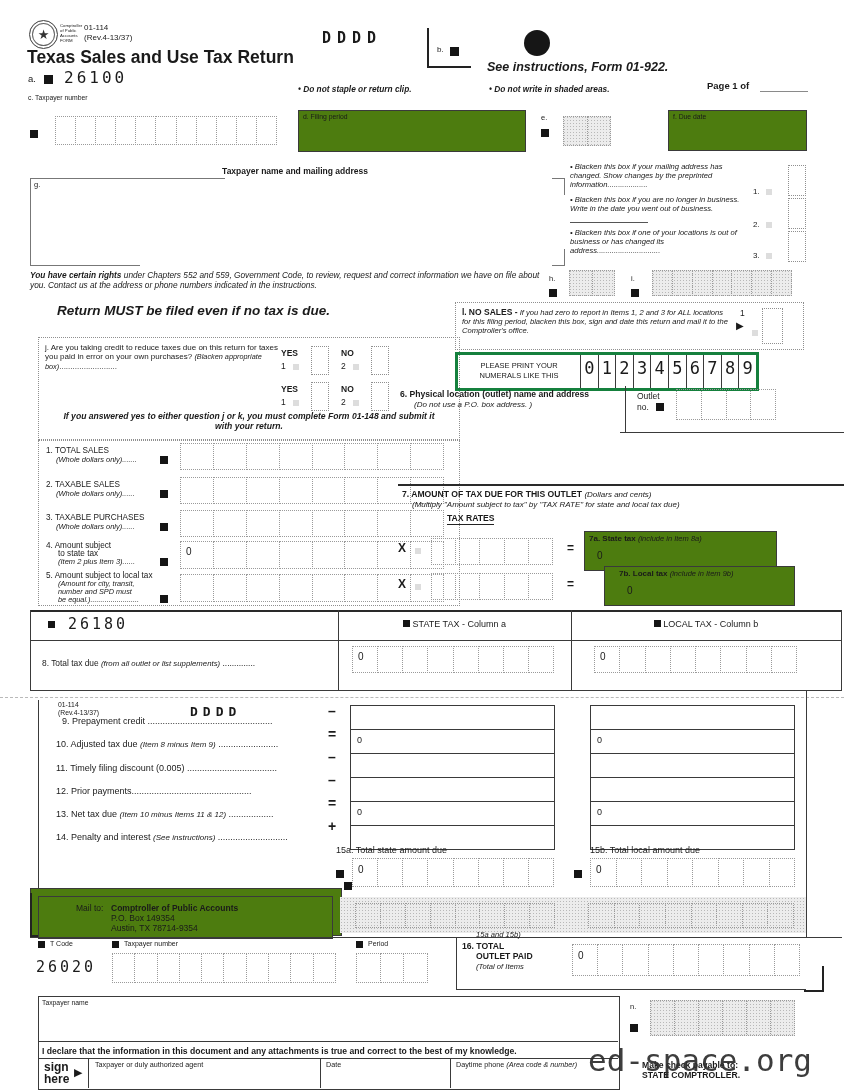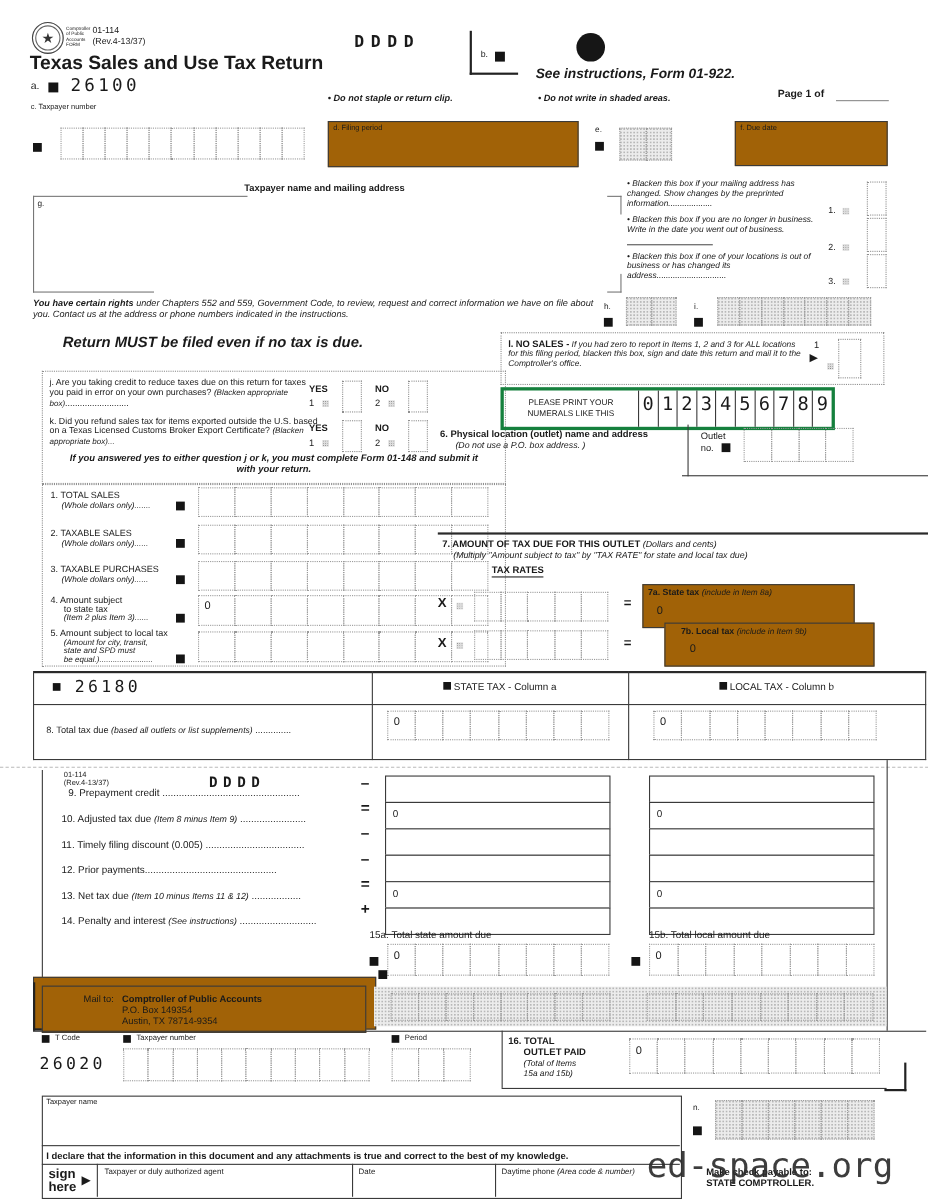--- a/index.html
+++ b/index.html
@@ -6,21 +6,21 @@
   #page{position:relative;width:844px;height:1092px;background:#fff;overflow:hidden;
         font-family:"Liberation Sans","DejaVu Sans",sans-serif;color:#1a1a1a}
   .abs{position:absolute}
   .b{font-weight:bold}
   .i{font-style:italic}
   .nw{white-space:nowrap;overflow:hidden}
   .ctr{text-align:center}
   .ocr{font-family:"DejaVu Sans Mono",monospace;letter-spacing:3px}
   .sq{display:inline-block;width:8px;height:8px;background:#151515}
   .mk{display:inline-block;width:6px;height:6px;background-image:radial-gradient(#8a8a8a 30%,transparent 32%);background-size:2px 2px;background-color:#ddd}
-  .sbox{border:1.5px solid #3a3a3a;background:#a16207}
+  .sbox{border:1.5px solid #3a3a3a;background:#4d7c0f}
   .dbox{border:1px dotted #8f8f8f}
   .cells{display:flex}
   .cells .cell{flex:1;border:1px dotted #9a9a9a;margin-left:-1px;height:auto}
   .cells .cell:first-child{margin-left:0}
   .shade{background-color:#ececec;background-image:radial-gradient(#b8b8b8 26%,transparent 28%);background-size:3px 3px}
   .hl{border-top:1px solid #3a3a3a}
   .hl2{border-top:2px solid #2a2a2a}
   .vl{border-left:1px solid #3a3a3a}
   .dash{border-top:1px dashed #b9b9b9}
   .srow{border:1px solid #3a3a3a;height:23px;margin-top:-1px;position:relative;background:#fff}
@@ -160,25 +160,20 @@
     </div>
     <span class="abs b" style="left:242px;top:10px;font-size:8.5px">YES</span>
     <span class="abs" style="left:242px;top:23px;font-size:8.5px">1</span>
     <span class="abs mk" style="left:254px;top:26px"></span>
     <div class="abs dbox" style="left:272px;top:8px;width:16px;height:27px"></div>
     <span class="abs b" style="left:302px;top:10px;font-size:8.5px">NO</span>
     <span class="abs" style="left:302px;top:23px;font-size:8.5px">2</span>
     <span class="abs mk" style="left:314px;top:26px"></span>
     <div class="abs dbox" style="left:332px;top:8px;width:16px;height:27px"></div>
 
-    <div class="abs lh" style="left:6px;top:40px;width:246px;font-size:8px">
-      <span>k.</span>
-      <span>Did you refund sales tax for items exported outside the U.S. based on a Texas Licensed Customs Broker Export Certificate?</span>
-      <span class="i" style="font-size:7.3px">(Blacken appropriate box)...</span>
-    </div>
     <span class="abs b" style="left:242px;top:46px;font-size:8.5px">YES</span>
     <span class="abs" style="left:242px;top:59px;font-size:8.5px">1</span>
     <span class="abs mk" style="left:254px;top:62px"></span>
     <div class="abs dbox" style="left:272px;top:44px;width:16px;height:27px"></div>
     <span class="abs b" style="left:302px;top:46px;font-size:8.5px">NO</span>
     <span class="abs" style="left:302px;top:59px;font-size:8.5px">2</span>
     <span class="abs mk" style="left:314px;top:62px"></span>
     <div class="abs dbox" style="left:332px;top:44px;width:16px;height:27px"></div>
 
     <div class="abs b i ctr lh" style="left:18px;top:73px;width:384px;font-size:8.6px">If you answered yes to either question j or k, you must complete Form 01-148 and submit it with your return.</div>
@@ -272,21 +267,21 @@
       <div class="cell"></div>
       <div class="cell"></div>
       <div class="cell"></div>
       <div class="cell"></div>
       <div class="cell"></div>
     </div>
   <span class="abs val" style="left:186px;top:546px">0</span>
 
   <div class="abs" style="left:46px;top:571px;font-size:8.2px">5. Amount subject to local tax</div>
   <div class="abs i" style="left:58px;top:579px;font-size:7.3px">(Amount for city, transit,</div>
-  <div class="abs i" style="left:58px;top:587px;font-size:7.3px">state and SPD must</div>
+  <div class="abs i" style="left:58px;top:587px;font-size:7.3px">number and SPD must</div>
   <div class="abs i" style="left:58px;top:595px;font-size:7.3px">be equal.)........................</div>
   <span class="abs sq" style="left:160px;top:595px"></span>
   <div class="abs cells" style="left:180px;top:574px;width:264px;height:28px">
       <div class="cell"></div>
       <div class="cell"></div>
       <div class="cell"></div>
       <div class="cell"></div>
       <div class="cell"></div>
       <div class="cell"></div>
       <div class="cell"></div>
@@ -345,21 +340,21 @@
   <span class="abs sq" style="left:48px;top:621px;width:7px;height:7px"></span>
   <span class="abs ocr" style="left:68px;top:615px;font-size:15px">26180</span>
   <div class="abs ctr" style="left:338px;top:619px;width:233px;font-size:9px">
     <span class="sq" style="width:7px;height:7px"></span> <span>STATE TAX - Column a</span>
   </div>
   <div class="abs ctr" style="left:571px;top:619px;width:270px;font-size:9px">
     <span class="sq" style="width:7px;height:7px"></span> <span>LOCAL TAX - Column b</span>
   </div>
 
   <div class="abs nw" style="left:42px;top:658px;width:290px;font-size:8.4px">
-    <span>8. Total tax due </span><span class="i" style="font-size:7.8px">(based all outlets or list supplements)</span><span> ..............</span>
+    <span>8. Total tax due </span><span class="i" style="font-size:7.8px">(from all outlet or list supplements)</span><span> ..............</span>
   </div>
   <div class="abs cells" style="left:352px;top:646px;width:202px;height:27px">
       <div class="cell"></div>
       <div class="cell"></div>
       <div class="cell"></div>
       <div class="cell"></div>
       <div class="cell"></div>
       <div class="cell"></div>
       <div class="cell"></div>
       <div class="cell"></div>
@@ -518,21 +513,21 @@
       <div class="cell"></div>
     </div>
 
   <div class="abs vl" style="left:456px;top:937px;height:52px;border-left-width:1.5px"></div>
   <div class="abs hl" style="left:456px;top:989px;width:350px;border-top-width:1.5px"></div>
   <div class="abs" style="left:804px;top:966px;width:18px;height:24px;border-right:2px solid #222;border-bottom:2px solid #222"></div>
 
   <div class="abs b" style="left:462px;top:941px;font-size:8.6px">16. TOTAL</div>
   <div class="abs b" style="left:476px;top:951px;font-size:8.6px">OUTLET PAID</div>
   <div class="abs i" style="left:476px;top:962px;font-size:7.6px">(Total of Items</div>
-  <div class="abs i" style="left:476px;top:971px;font-size:7.6px">15a and 15b)</div>
+  <div class="abs i" style="left:476px;top:930px;font-size:7.6px">15a and 15b)</div>
   <div class="abs cells" style="left:572px;top:944px;width:228px;height:32px">
       <div class="cell"></div>
       <div class="cell"></div>
       <div class="cell"></div>
       <div class="cell"></div>
       <div class="cell"></div>
       <div class="cell"></div>
       <div class="cell"></div>
       <div class="cell"></div>
       <div class="cell"></div>

